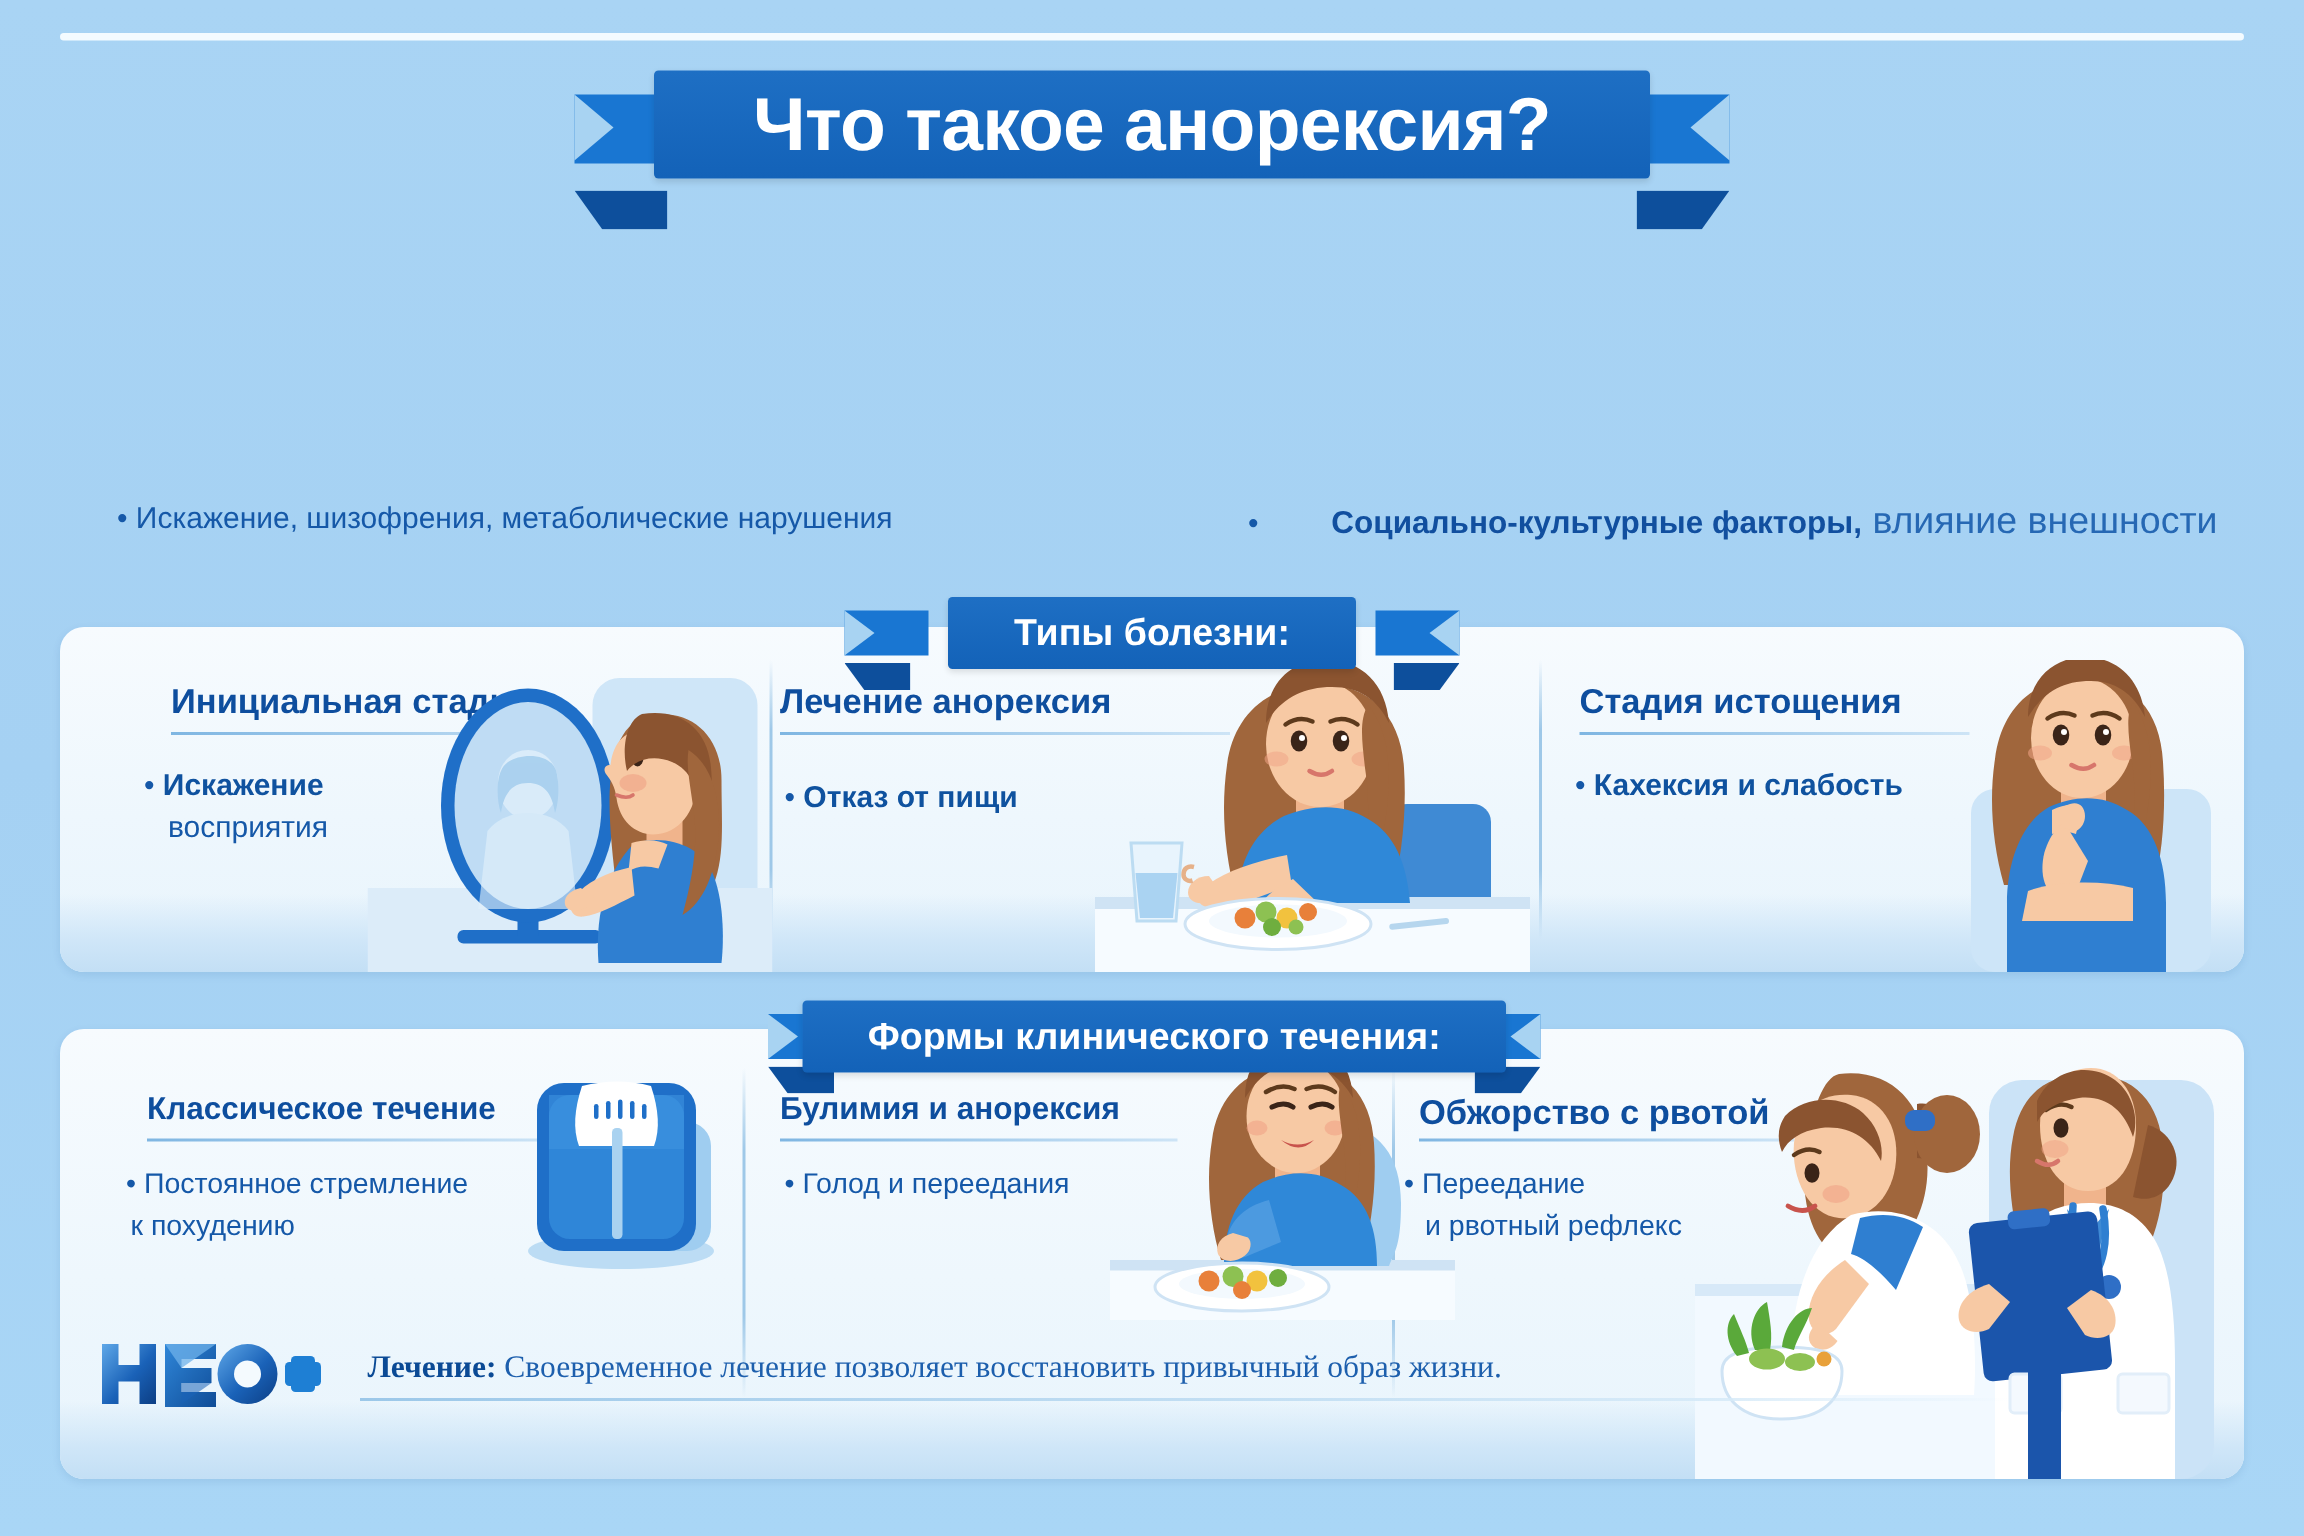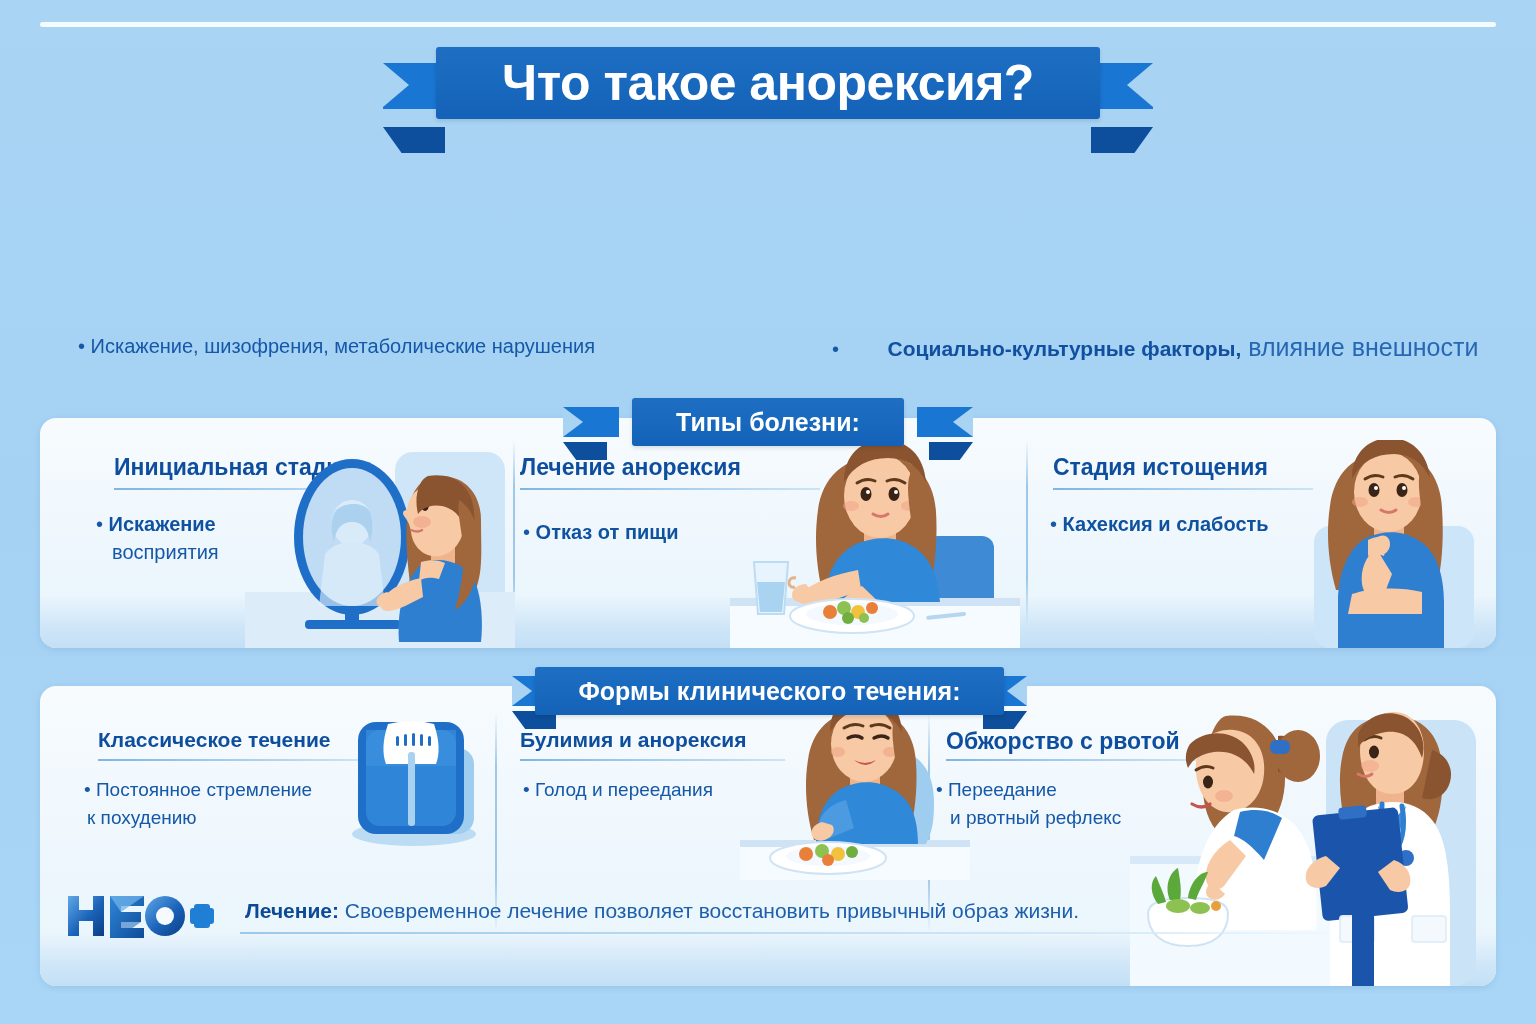--- a/index.html
+++ b/index.html
@@ -189,21 +189,21 @@
   .card-band {
     position: absolute;
     left: 0; right: 0; bottom: 0;
     height: 52px;
     background: linear-gradient(180deg, rgba(200,226,246,0) 0%, #cfe6f8 60%, #c3dff5 100%);
   }
 
   
   #footer-bar {
     position: absolute;
-    left: 40px; top: 874px; width: 1332px; height: 112px;
+    left: 40px; top: 874px; width: 1332px; height: 112px; font-family: Liberation Serif, serif;
   }
   .footer-hr {
     position: absolute;
     left: 200px; top: 58px; width: 1100px; height: 2px;
     background: linear-gradient(90deg, #9cc8e9 0%, #d6eaf8 80%, rgba(255,255,255,0) 100%);
   }
   .logo {
     position: absolute;
     left: 24px; top: 16px;
     display: flex; align-items: center; gap: 3px;

